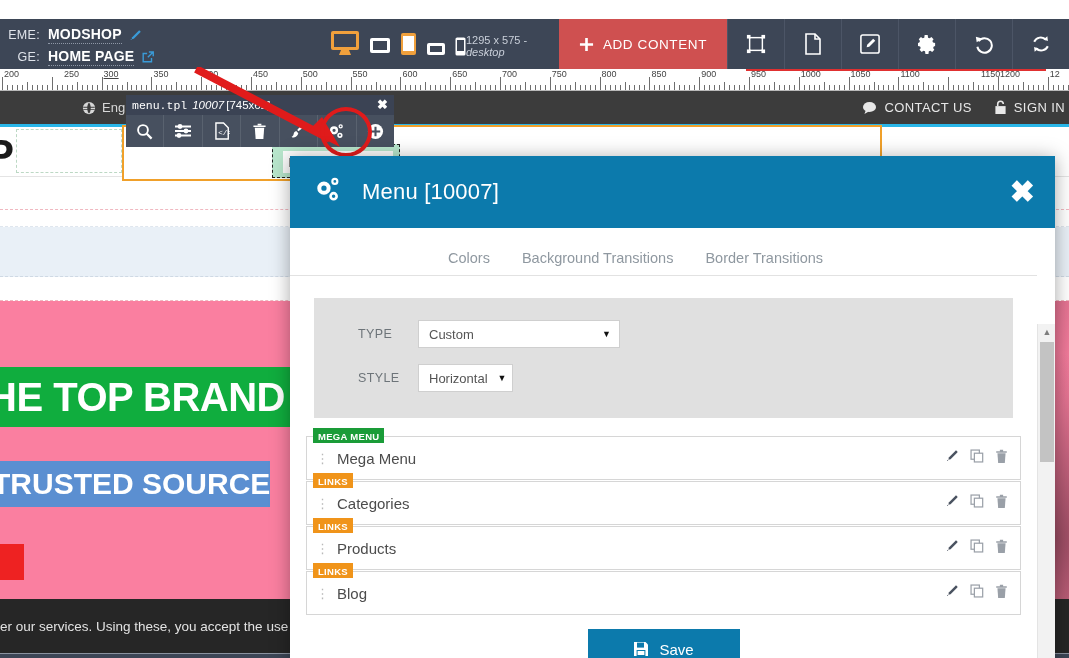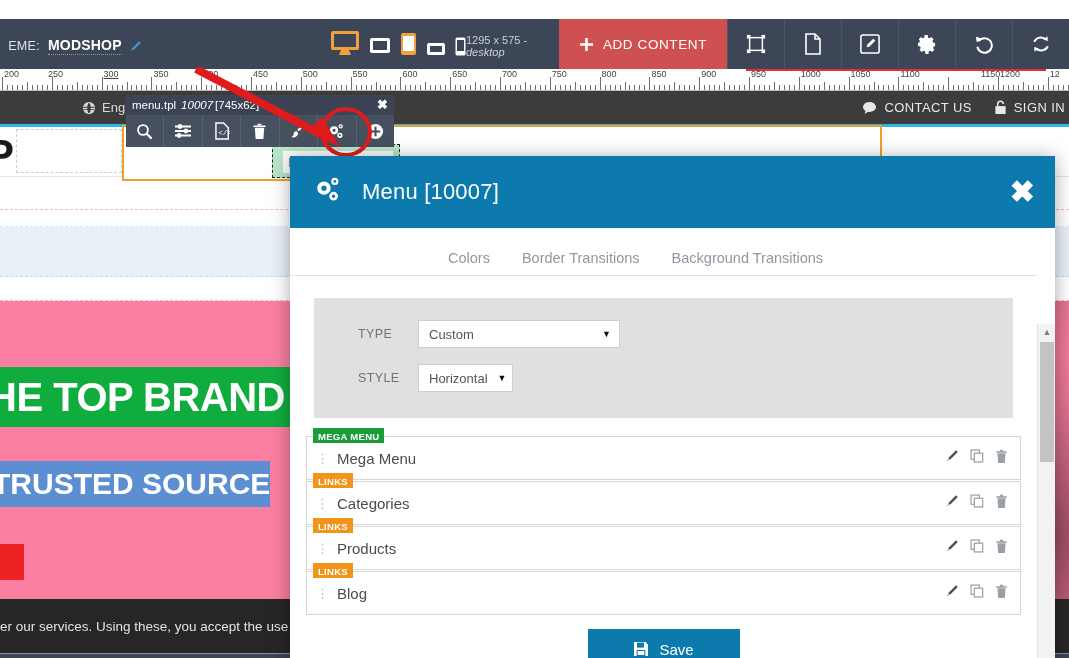--- a/index.html
+++ b/index.html
@@ -168,21 +168,21 @@
   }
 
   
   .ctx {
     position: absolute; left: 126px; top: 76px; width: 268px; z-index: 40;
   }
   .ctx-head {
     height: 20px; background: #3b4354; color: #fff; display: flex; align-items: center;
     padding: 0 6px; font-size: 11.5px; position: relative;
   }
-  .ctx-head .nm { font-family: Liberation Sans, sans-serif; }
+  .ctx-head .nm { font-family: Liberation Mono, monospace; }
   .ctx-head .id { font-style: italic; margin-left: 5px; }
   .ctx-head .dim { margin-left: 2px; }
   .ctx-close { position: absolute; right: 6px; top: 2px; font-size: 13px; font-weight: bold; cursor: pointer; }
   .ctx-body { height: 32px; background: #47505f; display: flex; }
   .ctx-ic {
     flex: 1; display: flex; align-items: center; justify-content: center;
     color: #fff; border-right: 1px solid #59626f; cursor: pointer; position: relative;
   }
   .ctx-ic:last-child { border-right: none; }
 
@@ -282,20 +282,30 @@
 
   <div class="topbar">
     <div class="tb-meta">
       <div class="tb-meta-row">
         <span class="tb-meta-key">EME:</span>
         <span class="tb-meta-val">MODSHOP</span>
         <span class="tb-meta-ic">
           <svg width="13" height="13" viewBox="0 0 16 16">
               <path fill="#3a9bd8" d="M12.5 1.5l2 2-8.6 8.6-2.6.6.6-2.6z"></path>
               <path fill="#3a9bd8" d="M2 13.6l.4-1.6 1.2 1.2z"></path>
+            </svg>
+        </span>
+      </div>
+      <div class="tb-meta-row">
+        <span class="tb-meta-key">GE:</span>
+        <span class="tb-meta-val">HOME PAGE</span>
+        <span class="tb-meta-ic">
+          <svg width="14" height="14" viewBox="0 0 16 16">
+              <path fill="none" stroke="#3a9bd8" stroke-width="1.6" d="M12 9v4.5H2.5V4H7"></path>
+              <path fill="none" stroke="#3a9bd8" stroke-width="1.6" d="M9 2.2h5v5M13.6 2.6L7.8 8.4"></path>
             </svg>
         </span>
       </div>
     </div>
 
     <div class="tb-devices">
       <div class="tb-dev-icons">
         <span>
           <svg width="30" height="26" viewBox="0 0 30 26">
               <rect x="1" y="1" width="28" height="19" rx="2" fill="#f0a03c"></rect>
@@ -390,21 +400,21 @@
       <div class="ruler-tick" style="left: 6.98px; height: 5px;"></div>
       <div class="ruler-tick" style="left: 11.96px; height: 5px;"></div>
       <div class="ruler-tick" style="left: 16.94px; height: 5px;"></div>
       <div class="ruler-tick" style="left: 21.92px; height: 5px;"></div>
       <div class="ruler-tick" style="left: 26.9px; height: 8px;"></div>
       <div class="ruler-tick" style="left: 31.88px; height: 5px;"></div>
       <div class="ruler-tick" style="left: 36.86px; height: 5px;"></div>
       <div class="ruler-tick" style="left: 41.84px; height: 5px;"></div>
       <div class="ruler-tick" style="left: 46.82px; height: 5px;"></div>
       <div class="ruler-tick" style="left: 51.8px; height: 13px;"></div>
-      <div class="ruler-lbl" style="left: 48px; text-align: right;">250</div>
+      <div class="ruler-lbl" style="left: 64px; text-align: right;">250</div>
       <div class="ruler-tick" style="left: 56.78px; height: 5px;"></div>
       <div class="ruler-tick" style="left: 61.76px; height: 5px;"></div>
       <div class="ruler-tick" style="left: 66.74px; height: 5px;"></div>
       <div class="ruler-tick" style="left: 71.72px; height: 5px;"></div>
       <div class="ruler-tick" style="left: 76.7px; height: 8px;"></div>
       <div class="ruler-tick" style="left: 81.68px; height: 5px;"></div>
       <div class="ruler-tick" style="left: 86.66px; height: 5px;"></div>
       <div class="ruler-tick" style="left: 91.64px; height: 5px;"></div>
       <div class="ruler-tick" style="left: 96.62px; height: 5px;"></div>
       <div class="ruler-tick" style="left: 101.6px; height: 13px;"></div>
@@ -771,22 +781,22 @@
       </span>
       <span class="mh-title">Menu [10007]</span>
       <span class="modal-close">✖</span>
     </div>
 
     <div class="modal-body">
       <div class="modal-scrollarea">
 
         <div class="tabs">
           <div class="tab">Colors</div>
+          <div class="tab">Background Transitions</div>
           <div class="tab">Border Transitions</div>
-          <div class="tab">Background Transitions</div>
         </div>
 
         <div class="panel">
           <div class="frm-row">
             <div class="frm-lbl">TYPE</div>
             <div class="sel wide">
               <span>Custom</span>
               <span class="caret">▼</span>
             </div>
           </div>

